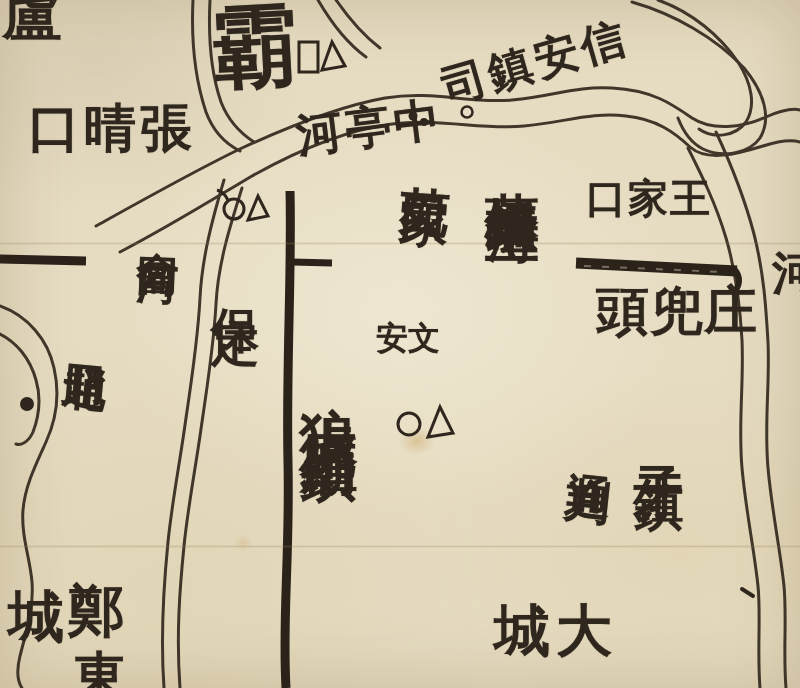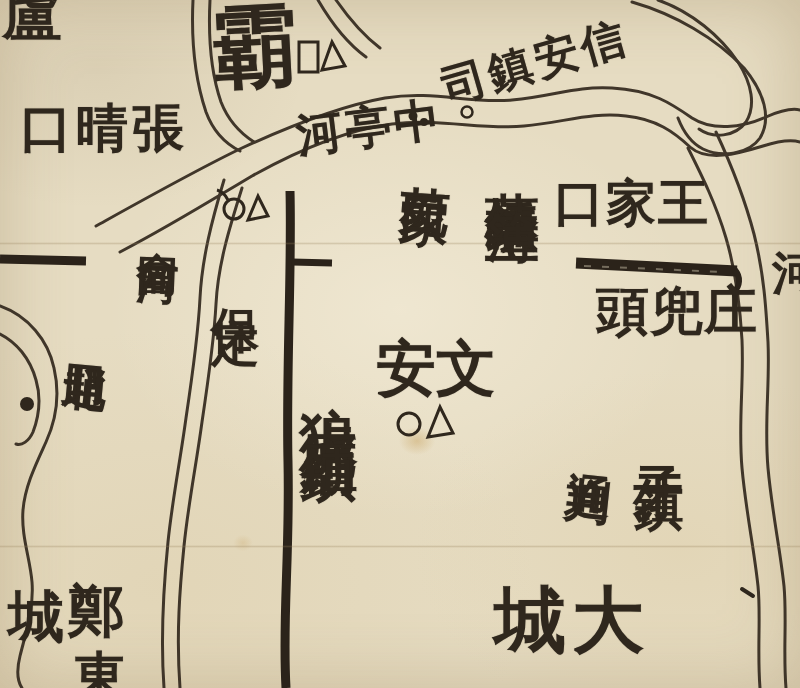--- a/index.html
+++ b/index.html
@@ -91,52 +91,52 @@
       <circle cx="27" cy="404" r="7"></circle>
       <path d="M742,589 l11,7" stroke="#2f271d" stroke-width="4" stroke-linecap="round"></path>
     </g>
   </svg>
 
   <div class="crease" style="top:242px"></div>
   <div class="crease" style="top:545px"></div>
 
   <div class="lbl" style="left:2px;top:-18px;font-size:60px">盧</div>
 
-  <div class="lbl" style="left:20px;top:102px;font-size:52px;letter-spacing:4px">口晴張</div>
+  <div class="lbl" style="left:28px;top:102px;font-size:52px;letter-spacing:4px">口晴張</div>
 
   <div class="lbl" style="left:210px;top:2px;font-size:88px;transform:rotate(-3deg)">霸</div>
 
   <div class="lbl" style="left:436px;top:16px;font-size:44px;letter-spacing:4px;transform:rotate(-16deg);transform-origin:95% 50%">司鎮安信</div>
 
   <div class="lbl" style="left:296px;top:104px;font-size:46px;letter-spacing:3px;transform:rotate(-7deg)">河亭中</div>
 
   <div class="lbl v" style="left:404px;top:146px;font-size:50px;letter-spacing:8px;transform:rotate(4deg)">苑家口</div>
 
   <div class="lbl v" style="left:486px;top:148px;font-size:54px;letter-spacing:5px">蘇橋鎮主簿</div>
 
-  <div class="lbl" style="left:554px;top:178px;font-size:50px;letter-spacing:2px">口家王</div>
+  <div class="lbl" style="left:586px;top:178px;font-size:40px;letter-spacing:2px">口家王</div>
 
   <div class="lbl" style="left:596px;top:284px;font-size:53px;letter-spacing:1px">頭兜庄</div>
 
   <div class="lbl" style="left:772px;top:250px;font-size:46px">河</div>
 
   <div class="lbl v" style="left:138px;top:218px;font-size:42px;letter-spacing:6px;transform:rotate(2deg)">會同河</div>
 
   <div class="lbl v" style="left:212px;top:270px;font-size:48px;letter-spacing:7px">保定</div>
 
   <div class="lbl v" style="left:68px;top:330px;font-size:44px;letter-spacing:2px;transform:rotate(5deg)">趙北口</div>
 
-  <div class="lbl" style="left:376px;top:338px;font-size:60px">安文</div>
+  <div class="lbl" style="left:376px;top:322px;font-size:32px">安文</div>
 
   <div class="lbl v" style="left:300px;top:360px;font-size:58px;letter-spacing:14px">狼虎廟鎮</div>
 
   <div class="lbl v" style="left:634px;top:426px;font-size:50px;letter-spacing:9px">子牙鎮</div>
 
   <div class="lbl v" style="left:572px;top:436px;font-size:46px;letter-spacing:5px;transform:rotate(6deg)">通判</div>
 
-  <div class="lbl" style="left:494px;top:584px;font-size:72px;letter-spacing:6px">城大</div>
+  <div class="lbl" style="left:494px;top:602px;font-size:56px;letter-spacing:6px">城大</div>
 
   <div class="lbl" style="left:68px;top:582px;font-size:56px">鄭</div>
   <div class="lbl" style="left:74px;top:650px;font-size:52px">東</div>
 
   <div class="lbl" style="left:8px;top:588px;font-size:56px">城</div>
 
 </div>
 
 </body></html>

